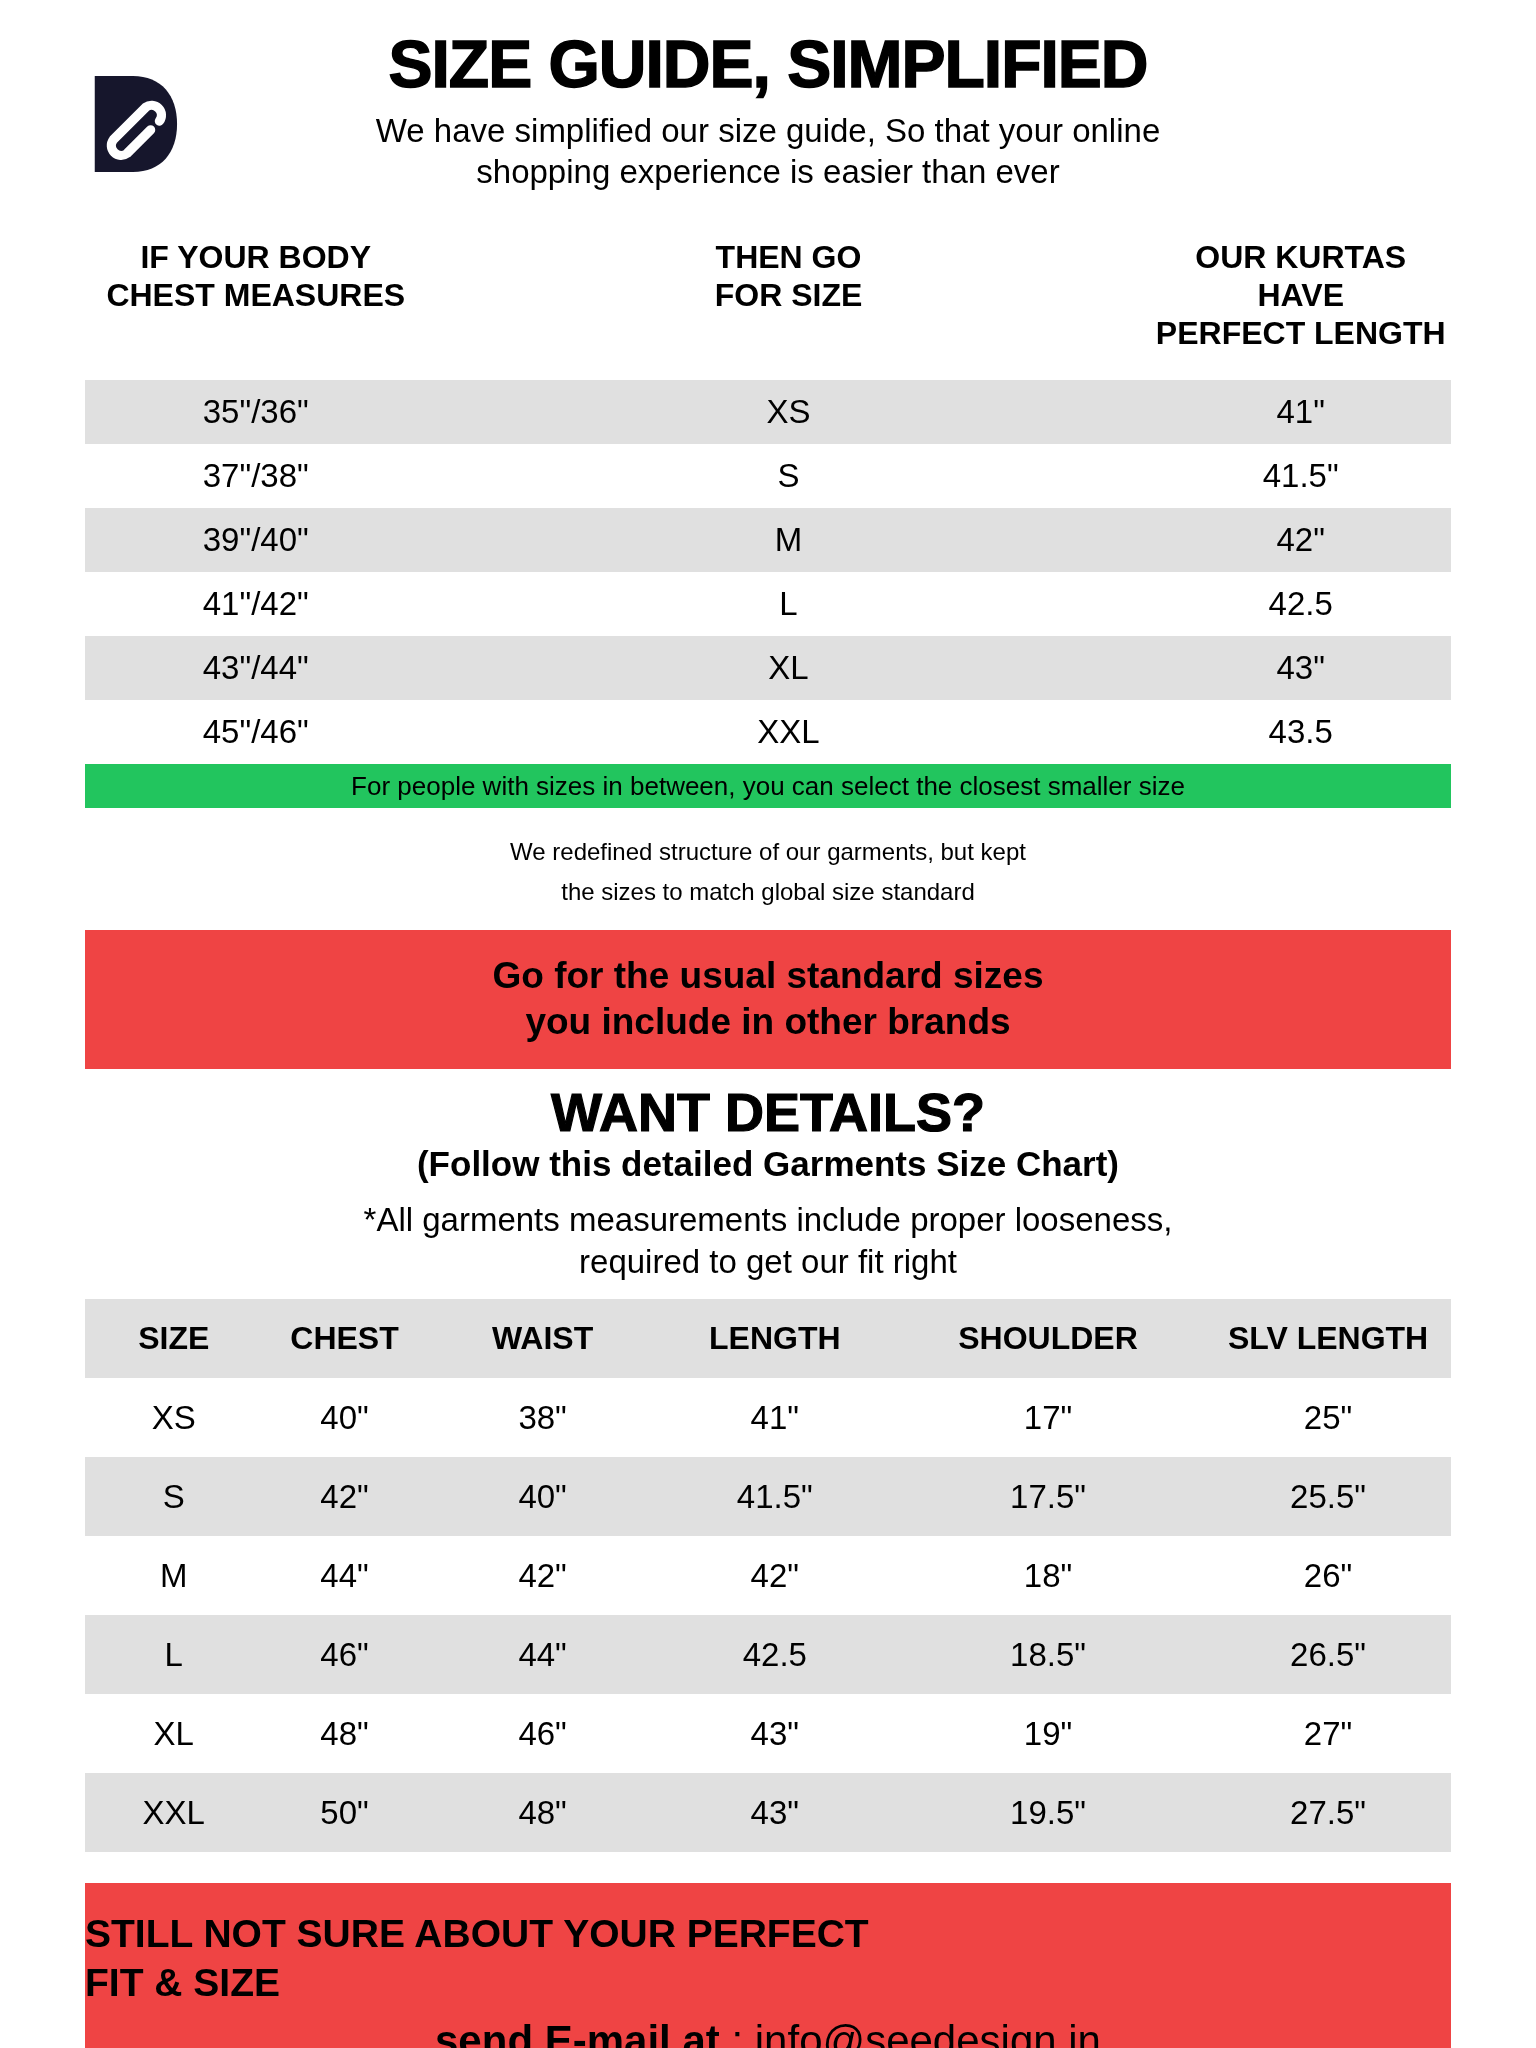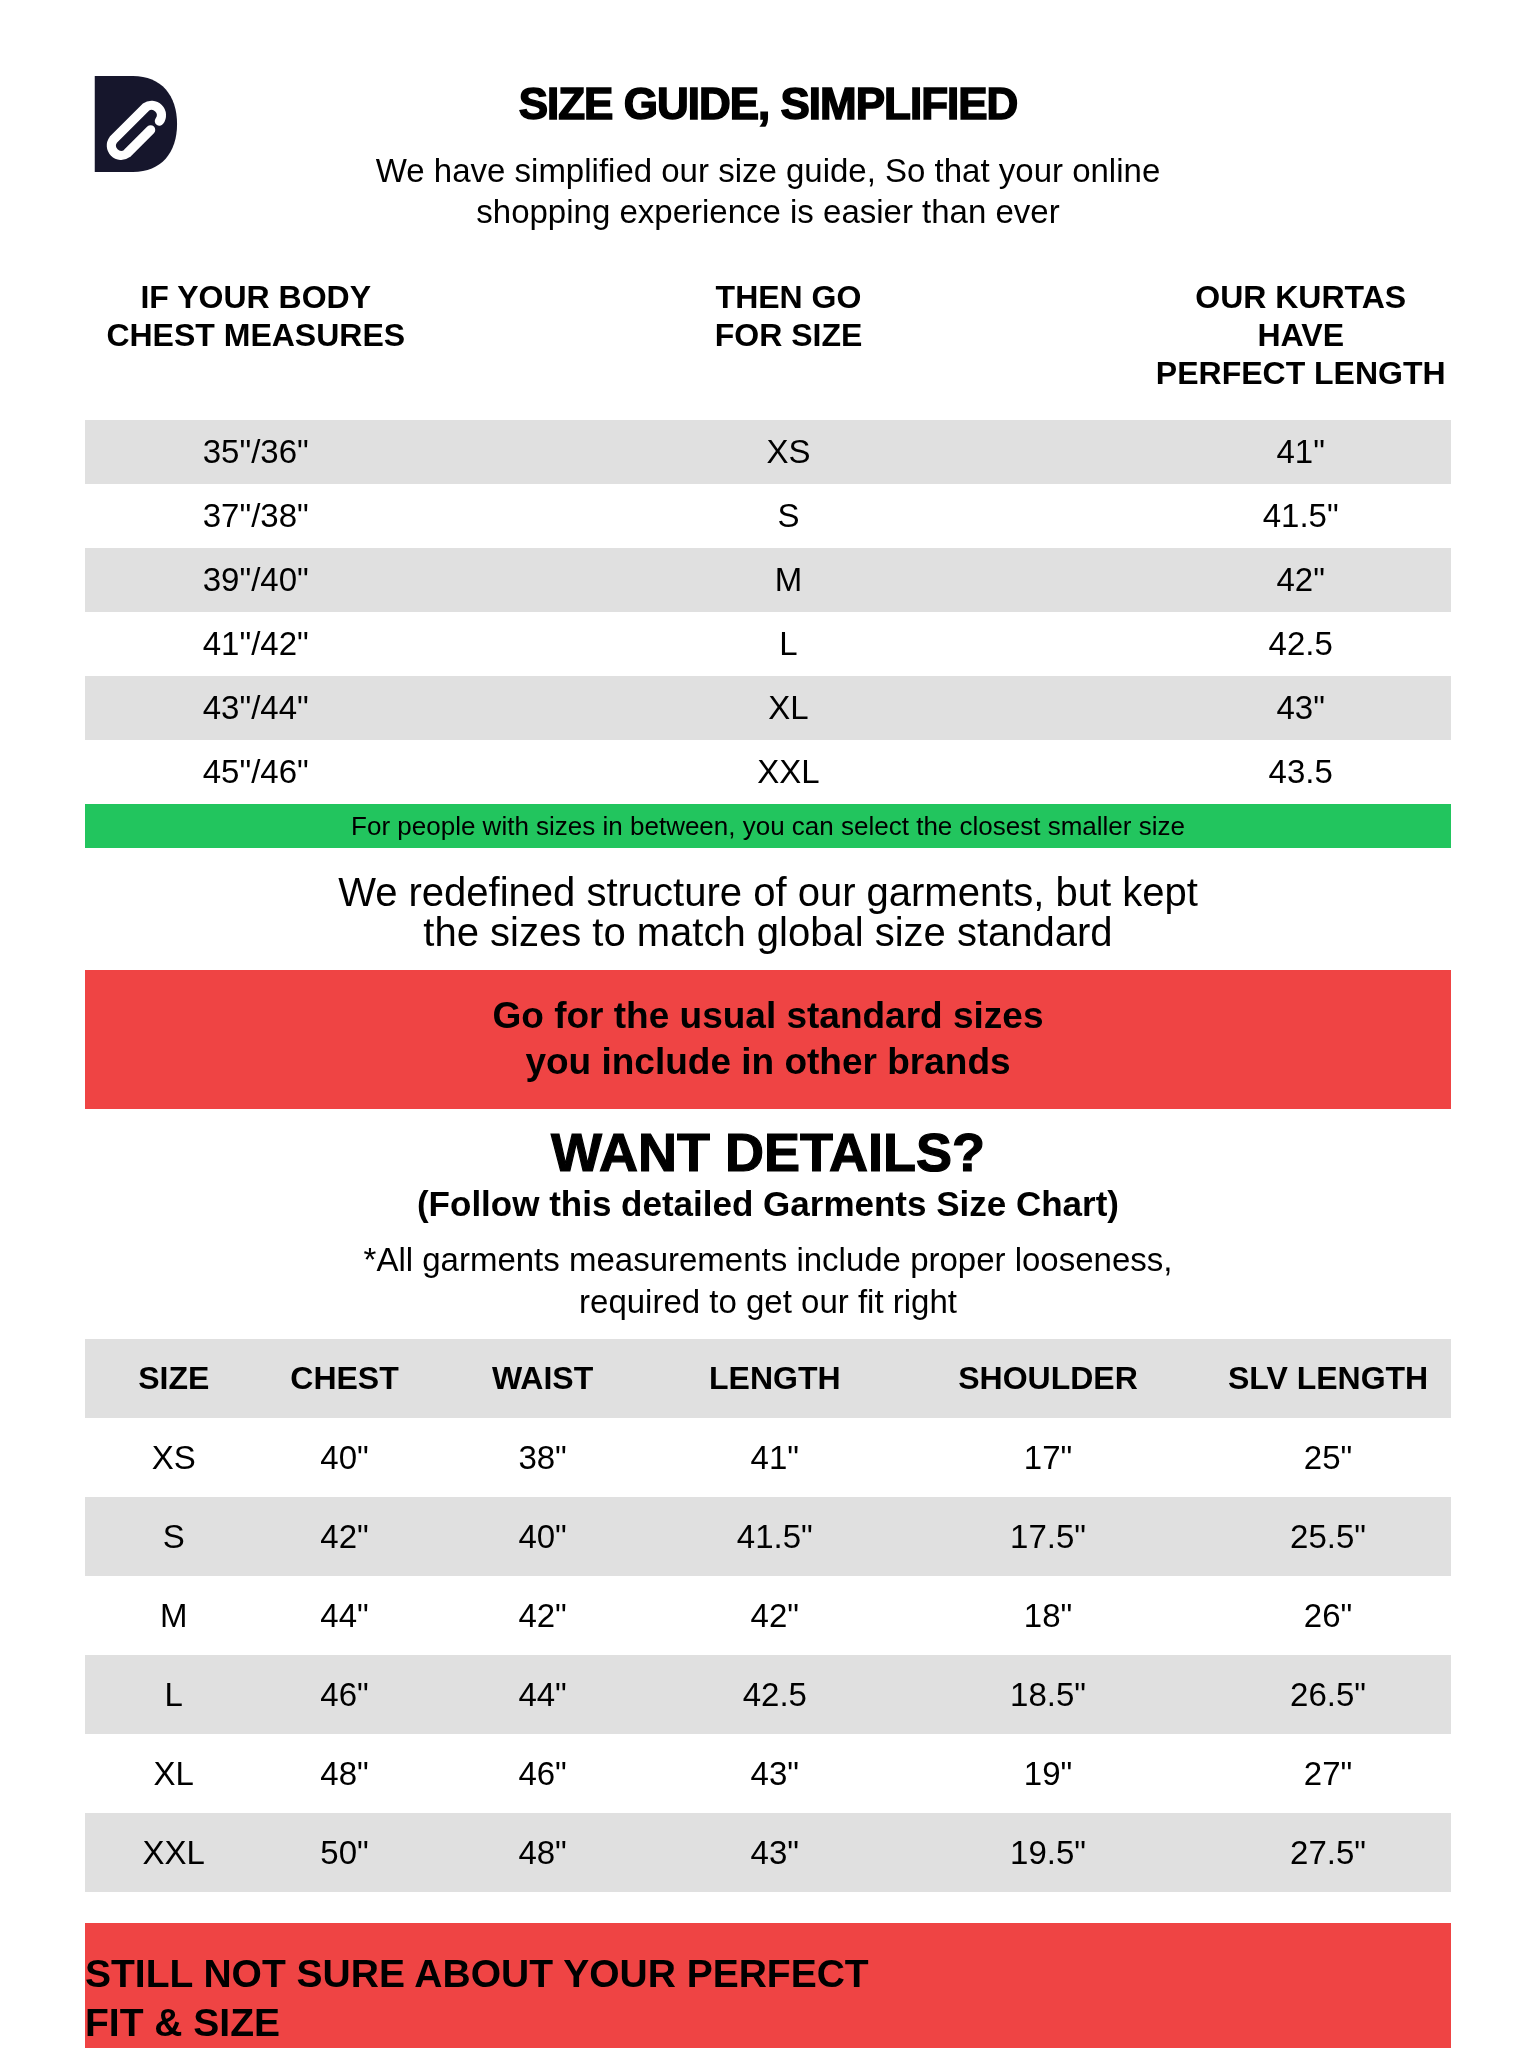--- a/index.html
+++ b/index.html
@@ -4,21 +4,21 @@
 <style>
   html,body { margin:0; padding:0; background:#ffffff; }
   .page {
     position:relative; width:1536px; height:2048px; background:#ffffff;
     color:#000; font-family:"Liberation Sans","DejaVu Sans",sans-serif;
     overflow:hidden;
   }
   .logo { position:absolute; left:82px; top:74px; width:98px; height:100px; }
 
   .title {
-    padding-top:64px; text-align:center; font-size:44px; font-weight:700;
+    padding-top:24px; text-align:center; font-size:66px; font-weight:700;
     letter-spacing:-1px; line-height:80px; -webkit-text-stroke:1.5px #000;
   }
   .subtitle { margin-top:6px; text-align:center; font-size:33px; line-height:41px; }
 
   .tbl-wrap { width:1366px; margin:0 auto; }
 
   .col-headers {
     display:grid; grid-template-columns:25% 53% 22%; margin-top:46px;
     font-weight:700; font-size:32px; line-height:38px; text-align:center;
   }
@@ -26,21 +26,21 @@
   .trow {
     display:grid; grid-template-columns:25% 53% 22%; height:64px;
     align-items:center; text-align:center; font-size:33px;
   }
   .t1 .trow:nth-child(odd) { background:#e0e0e0; }
   .note-row {
     height:44px; background:#22c55e; display:flex; align-items:center;
     justify-content:center; font-size:26px;
   }
 
-  .redefined { margin-top:24px; text-align:center; font-size:40px; line-height:40px; }
+  .redefined { margin-top:24px; text-align:center; font-size:24px; line-height:40px; }
 
   .banner {
     width:1366px; margin:18px auto 0; background:#ef4444; text-align:center;
   }
   .banner1 { padding:23px 0 24px; font-weight:700; font-size:37px; line-height:46px; }
 
   .want-heading {
     margin-top:14px; text-align:center; font-size:54px; font-weight:700;
     line-height:58px; -webkit-text-stroke:1.2px #000;
   }

